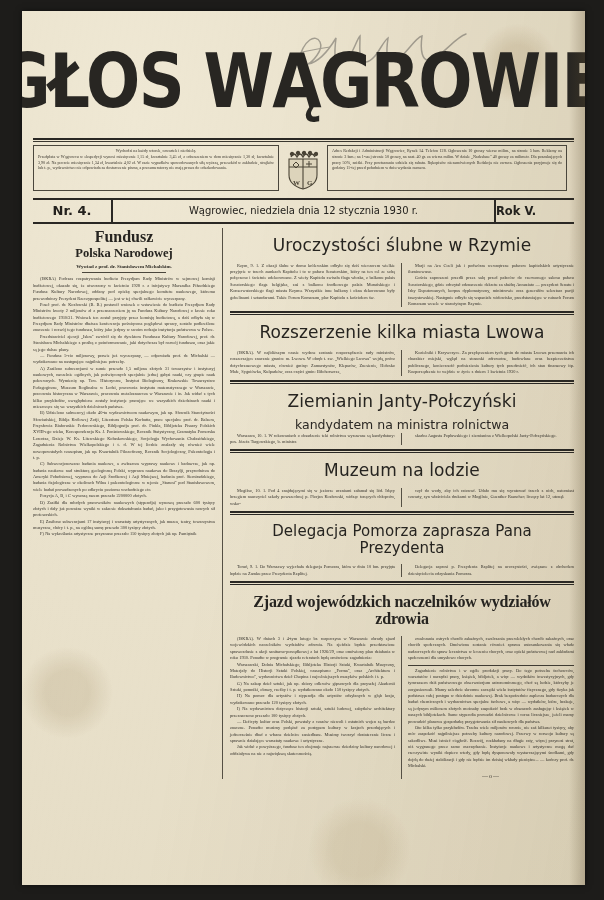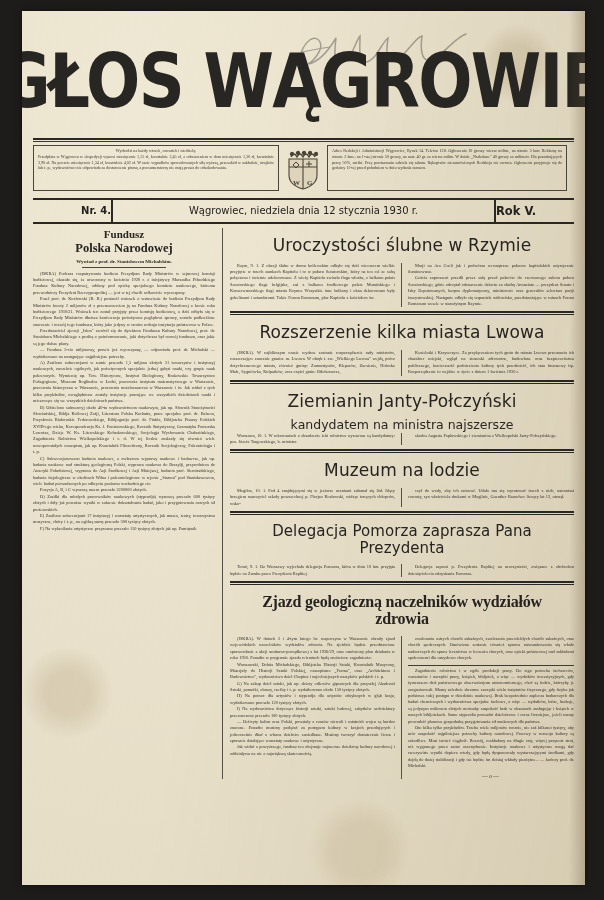--- a/index.html
+++ b/index.html
@@ -52,21 +52,21 @@
   .mh-crest{width:48px;display:flex;align-items:center;justify-content:center;}
   .mh-box p{margin:0;font-size:4.1px;line-height:1.42;text-align:justify;
             color:#39352d;}
   .mh-box p.c{text-align:center;}
   .mh-box p.first{text-indent:0;}
 
   
   .datebar{margin:7px 2px 0 2px;border-top:2px solid #2a2824;
            border-bottom:2px solid #2a2824;display:flex;align-items:center;
            height:22px;font-family:"DejaVu Sans", sans-serif;}
-  .datebar .nr{width:78px;text-align:right;font-weight:700;font-size:10px;
+  .datebar .nr{width:78px;text-align:center;font-weight:700;font-size:13px;
                color:#24221e;border-right:2px solid #2a2824;line-height:22px;}
   .datebar .mid{flex:1;text-align:center;font-weight:400;font-size:10px;
                 color:#24221e;border-right:2px solid #2a2824;line-height:22px;}
   .datebar .rok{width:78px;text-align:left;font-weight:700;font-size:11.5px;
                 color:#24221e;line-height:22px;}
 
   
   .body{display:flex;margin:4px 2px 0 2px;}
   .col{box-sizing:border-box;}
   .col1{width:190px;padding-right:7px;border-right:1px solid #555044;}
@@ -91,21 +91,21 @@
          font-size:12.5px;line-height:1.15;text-align:center;color:#2b2824;}
   h1.serif{font-family:"Liberation Serif", serif;font-weight:700;font-size:16px;
            letter-spacing:-.2px;}
   .rule-d{border-top:2px solid #2a2824;border-bottom:1px solid #2a2824;
           height:1px;margin:4px 0 3px 0;}
   .rule-s{border-top:1px solid #403c33;margin:3px 0 2px 0;}
 
   
   .c1head{text-align:center;}
   .c1head .l1{font-family:"Liberation Serif", serif;font-weight:700;
-              font-size:11px;line-height:1.15;color:#262420;}
+              font-size:16px;line-height:1.15;color:#262420;}
   .c1head .l2{font-family:"Liberation Serif", serif;font-weight:700;
               font-size:12.5px;line-height:1.2;color:#262420;}
   .c1sub{text-align:center;font-size:5px;font-weight:700;color:#2e2b25;
          margin:3px 0 2px 0;line-height:1.2;}
   .c1rule{border-top:1px solid #4a463c;width:46%;margin:2px auto 3px auto;}
   .endmark{text-align:center;font-size:6px;color:#33302a;margin-top:3px;
            letter-spacing:1px;}
 </style>
 </head>
 <body>
@@ -215,21 +215,21 @@
               </div>
               <div class="c right">
                 <p class="t">Kozielniki i Krzywczyce.  Za przyłączeniem tych gmin do miasta Lwowa przemawia ich charakter miejski, wgląd na stosunki zdrowotne, budowlane oraz bezpieczeństwa publicznego, konieczność podniesienia kultury tych przedmieść, ich stan finansowy itp.  Rozporządzenie to wejdzie w życie z dniem 1 kwietnia 1930 r.</p>
               </div>
             </div>
           </article>
 
           <article>
             <div class="rule-d"></div>
             <h1 class="hl">Ziemianin Janty-Połczyński</h1>
-            <h2 class="sub">kandydatem na ministra najszersze</h2>
+            <h2 class="sub">kandydatem na ministra rolnictwa</h2>
             <div class="twocol">
               <div class="c left">
                 <p class="t">Warszawa, 10. 1.  W rokowaniach o obsadzenie teki rolnictwa wysuwane są kandydatury: pos. Józefa Targowskiego, b. ministra</p>
               </div>
               <div class="c right">
                 <p class="t">skarbu  Augusta Popławskiego i ziemianina z Wielkopolski Janty-Połczyńskiego.</p>
               </div>
             </div>
           </article>
 
@@ -254,21 +254,21 @@
                 <p class="t">Toruń, 9. 1.   Do Warszawy wyjechała delegacja Pomorza, która w dniu 10 bm. przyjęta będzie na Zamku przez Prezydenta Rzplitej.</p>
               </div>
               <div class="c right">
                 <p class="t">Delegacja zaprosi p. Prezydenta Rzplitej na uroczystości, związane z obchodem dziesięciolecia odzyskania Pomorza.</p>
               </div>
             </div>
           </article>
 
           <article>
             <div class="rule-d"></div>
-            <h1 class="hl serif">Zjazd geologiczną naczelników wydziałów zdrowia</h1>
+            <h1 class="hl serif">Zjazd wojewódzkich naczelników wydziałów zdrowia</h1>
             <div class="twocol">
               <div class="c left">
                 <p class="t">(ISKRA). W dniach 3 i 4-tym lutego br. rozpoczyna w Warszawie obrady zjazd wojewódzkich naczelników wydziałów zdrowia. Na zjeździe będzie przedstawione sprawozdanie z akcji sanitarno-porządkowej z lat 1926/29, oraz omówiony plan działania w roku 1930. Ponadto w programie zjazdu referatach będą omówione zagadnienia:</p>
                 <p class="t">Warszawski, Dolnia Michałskiego, Bibljoteka Historji Sztuki, Kwartalnik Muzyczny, Materjały do Historji Sztuki Polskiej, czasopismo „Forma", oraz „Architektura i Budownictwo", wydawnictwa dzieł Chopina i najcelniejszych muzyków polskich i t. p.</p>
                 <p class="t">G) Na zakup dzieł sztuki, jak np. zbiory odlewów gipsowych dla przyszłej Akademii Sztuki, pomniki, obrazy, rzeźby i t. p. wydatkowano około 150 tysięcy złotych.</p>
                 <p class="t">H) Na pomoc dla artystów i stypendja dla artystów odsyłanych w głąb kraju, wydatkowano przeszło 120 tysięcy złotych.</p>
                 <p class="t">I) Na wydawnictwa dotyczące historji sztuki, sztuki ludowej, zabytków architektury przeznaczono przeszło 100 tysięcy złotych.</p>
                 <p class="t">— Deficyty kultur oraz Polski, powstały z czasów niewoli i ostatnich wojen są bardzo znaczne. Ponadto musimy podążać za postępem kultury w krajach przodujących i jednocześnie dbać o własne dzielnice zaniedbane. Musimy tworzyć dostatecznie liczne i sprawnie działające warsztaty naukowe i artystyczne.</p>
                 <p class="t">Jak widać z powyższego, fundusz ten obejmuje najszersze dziedziny kultury narodowej i oddziaływa na nie z największą skutecznością.</p>
               </div>

